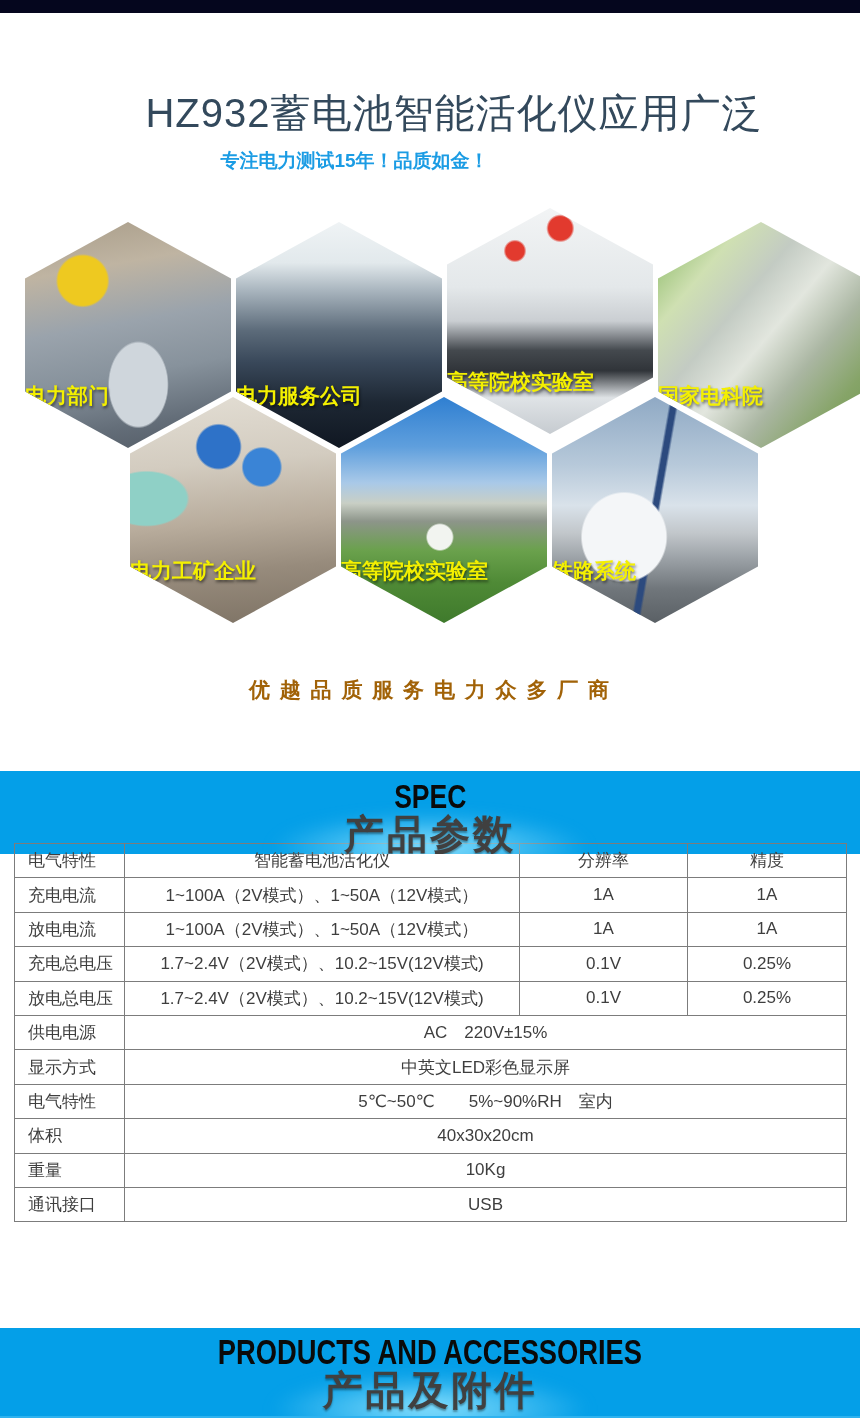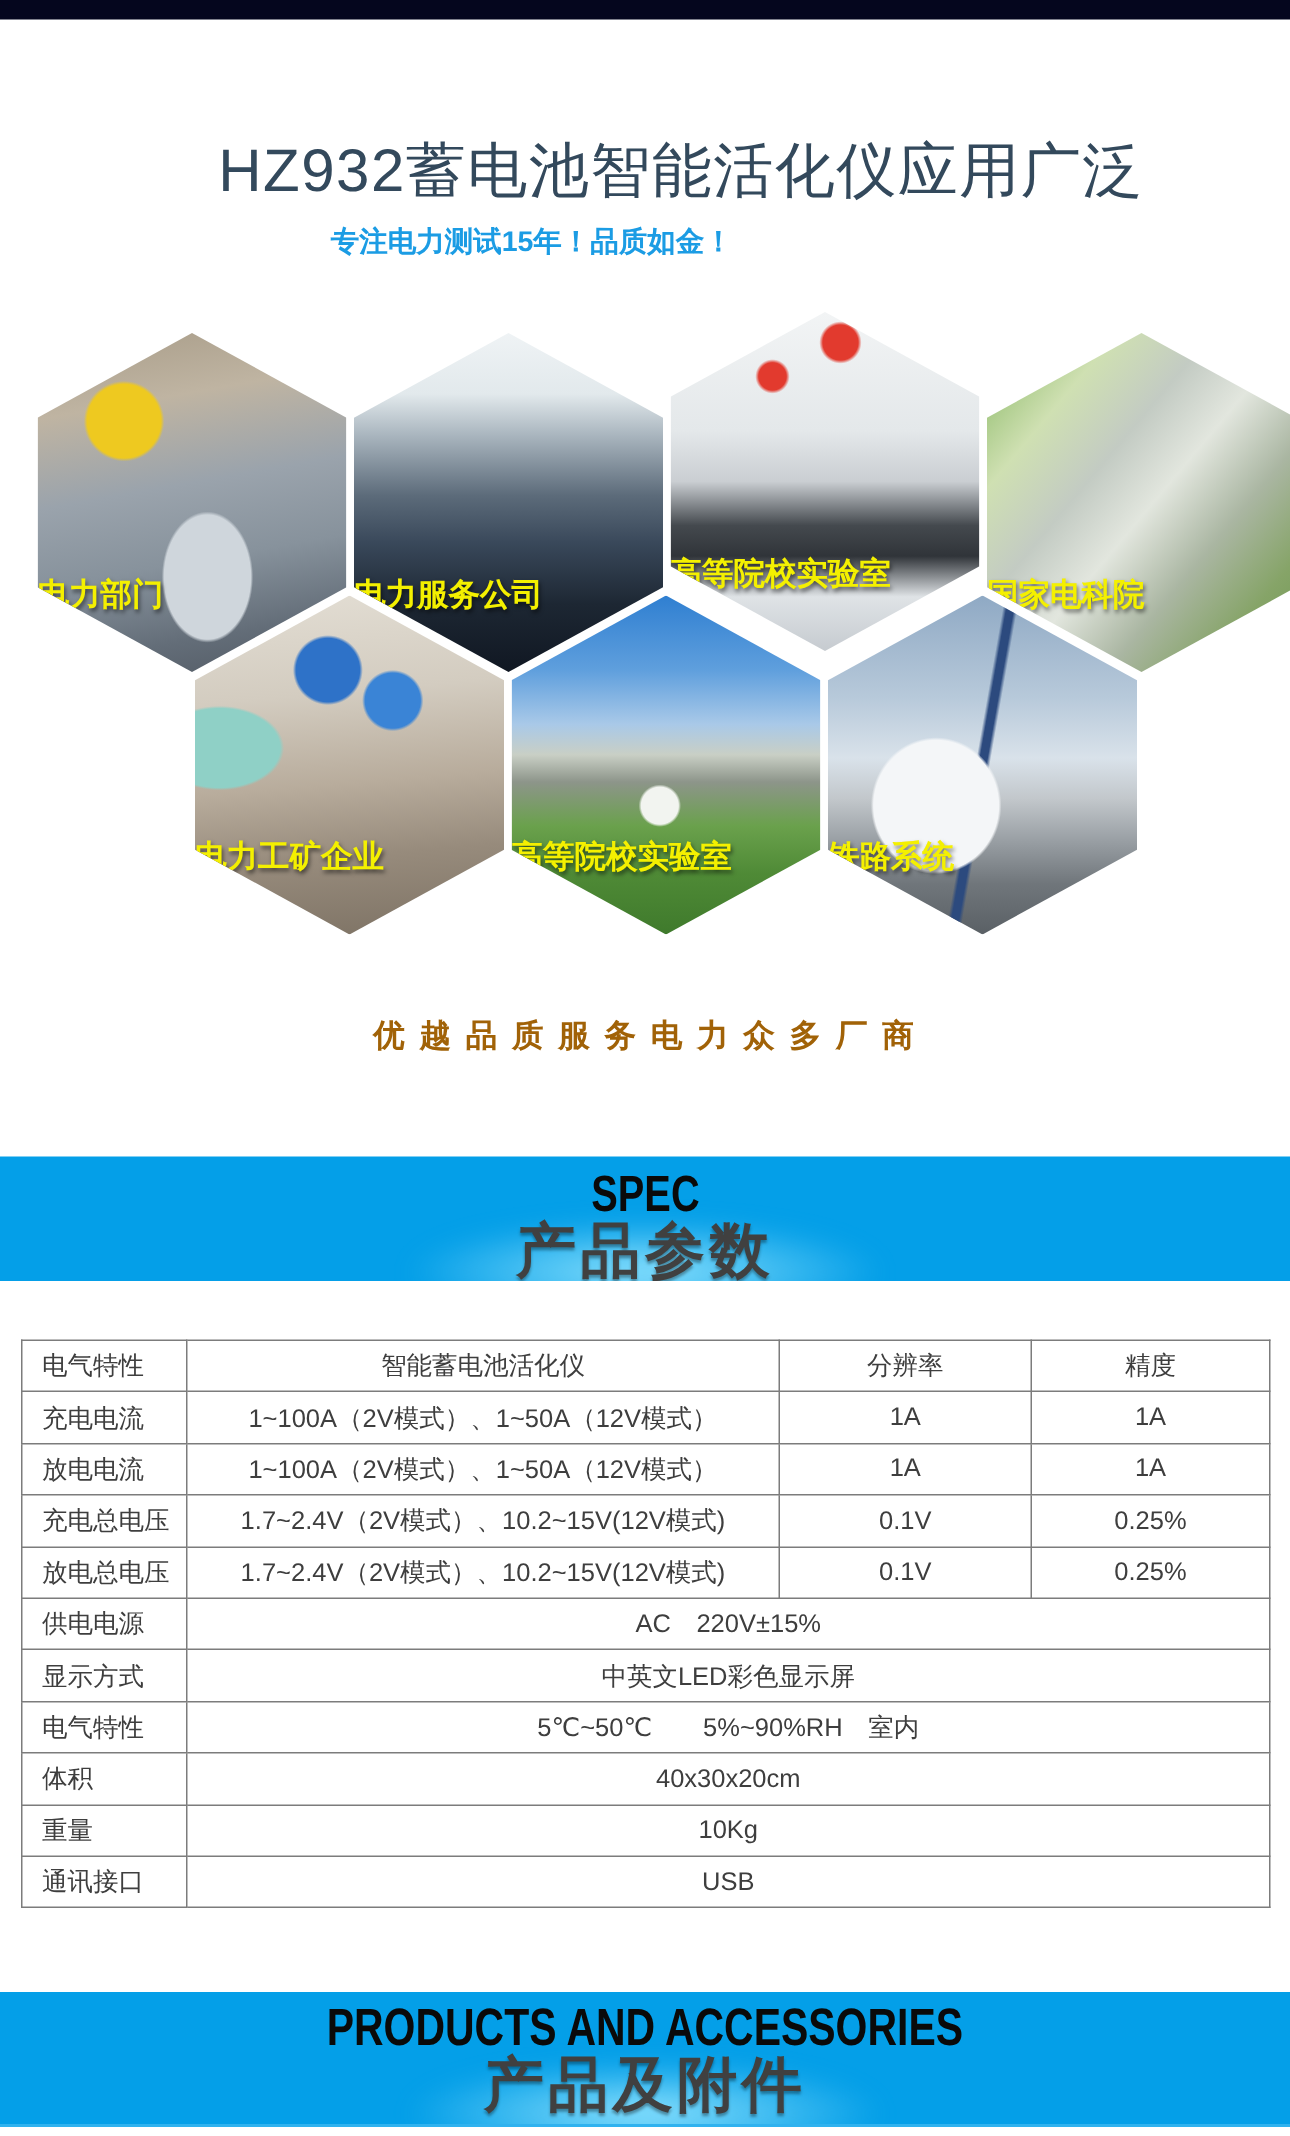--- a/index.html
+++ b/index.html
@@ -56,21 +56,21 @@
     letter-spacing:3px; line-height:1.05; text-shadow:0 2px 2px rgba(0,0,0,.35); }
   .banner-glow { position:absolute; z-index:1; left:50%; transform:translateX(-50%);
     width:320px; height:70px; border-radius:50%;
     background:radial-gradient(closest-side, rgba(150,230,255,.95), rgba(150,230,255,0));
     filter:blur(8px); }
   .banner-spec .banner-glow { top:42px; }
   .banner-products .banner-glow { top:46px; }
   .banner-text-wrap { position:relative; z-index:2; display:block; }
 
   
-  .spec-wrap { position:absolute; top:893px; left:14px; width:832px; }
+  .spec-wrap { position:absolute; top:843px; left:14px; width:832px; }
   table.spec { width:832px; table-layout:fixed; border-collapse:collapse; }
   table.spec td { border:1px solid #7c7c7c; height:34.4px; font-size:17px; color:#3e3e3e;
     text-align:center; padding:0 6px; white-space:nowrap; overflow:hidden; }
   table.spec td.c1 { text-align:left; padding-left:13px; }
 </style>
 </head>
 <body>
 
 <div class="page">
 

